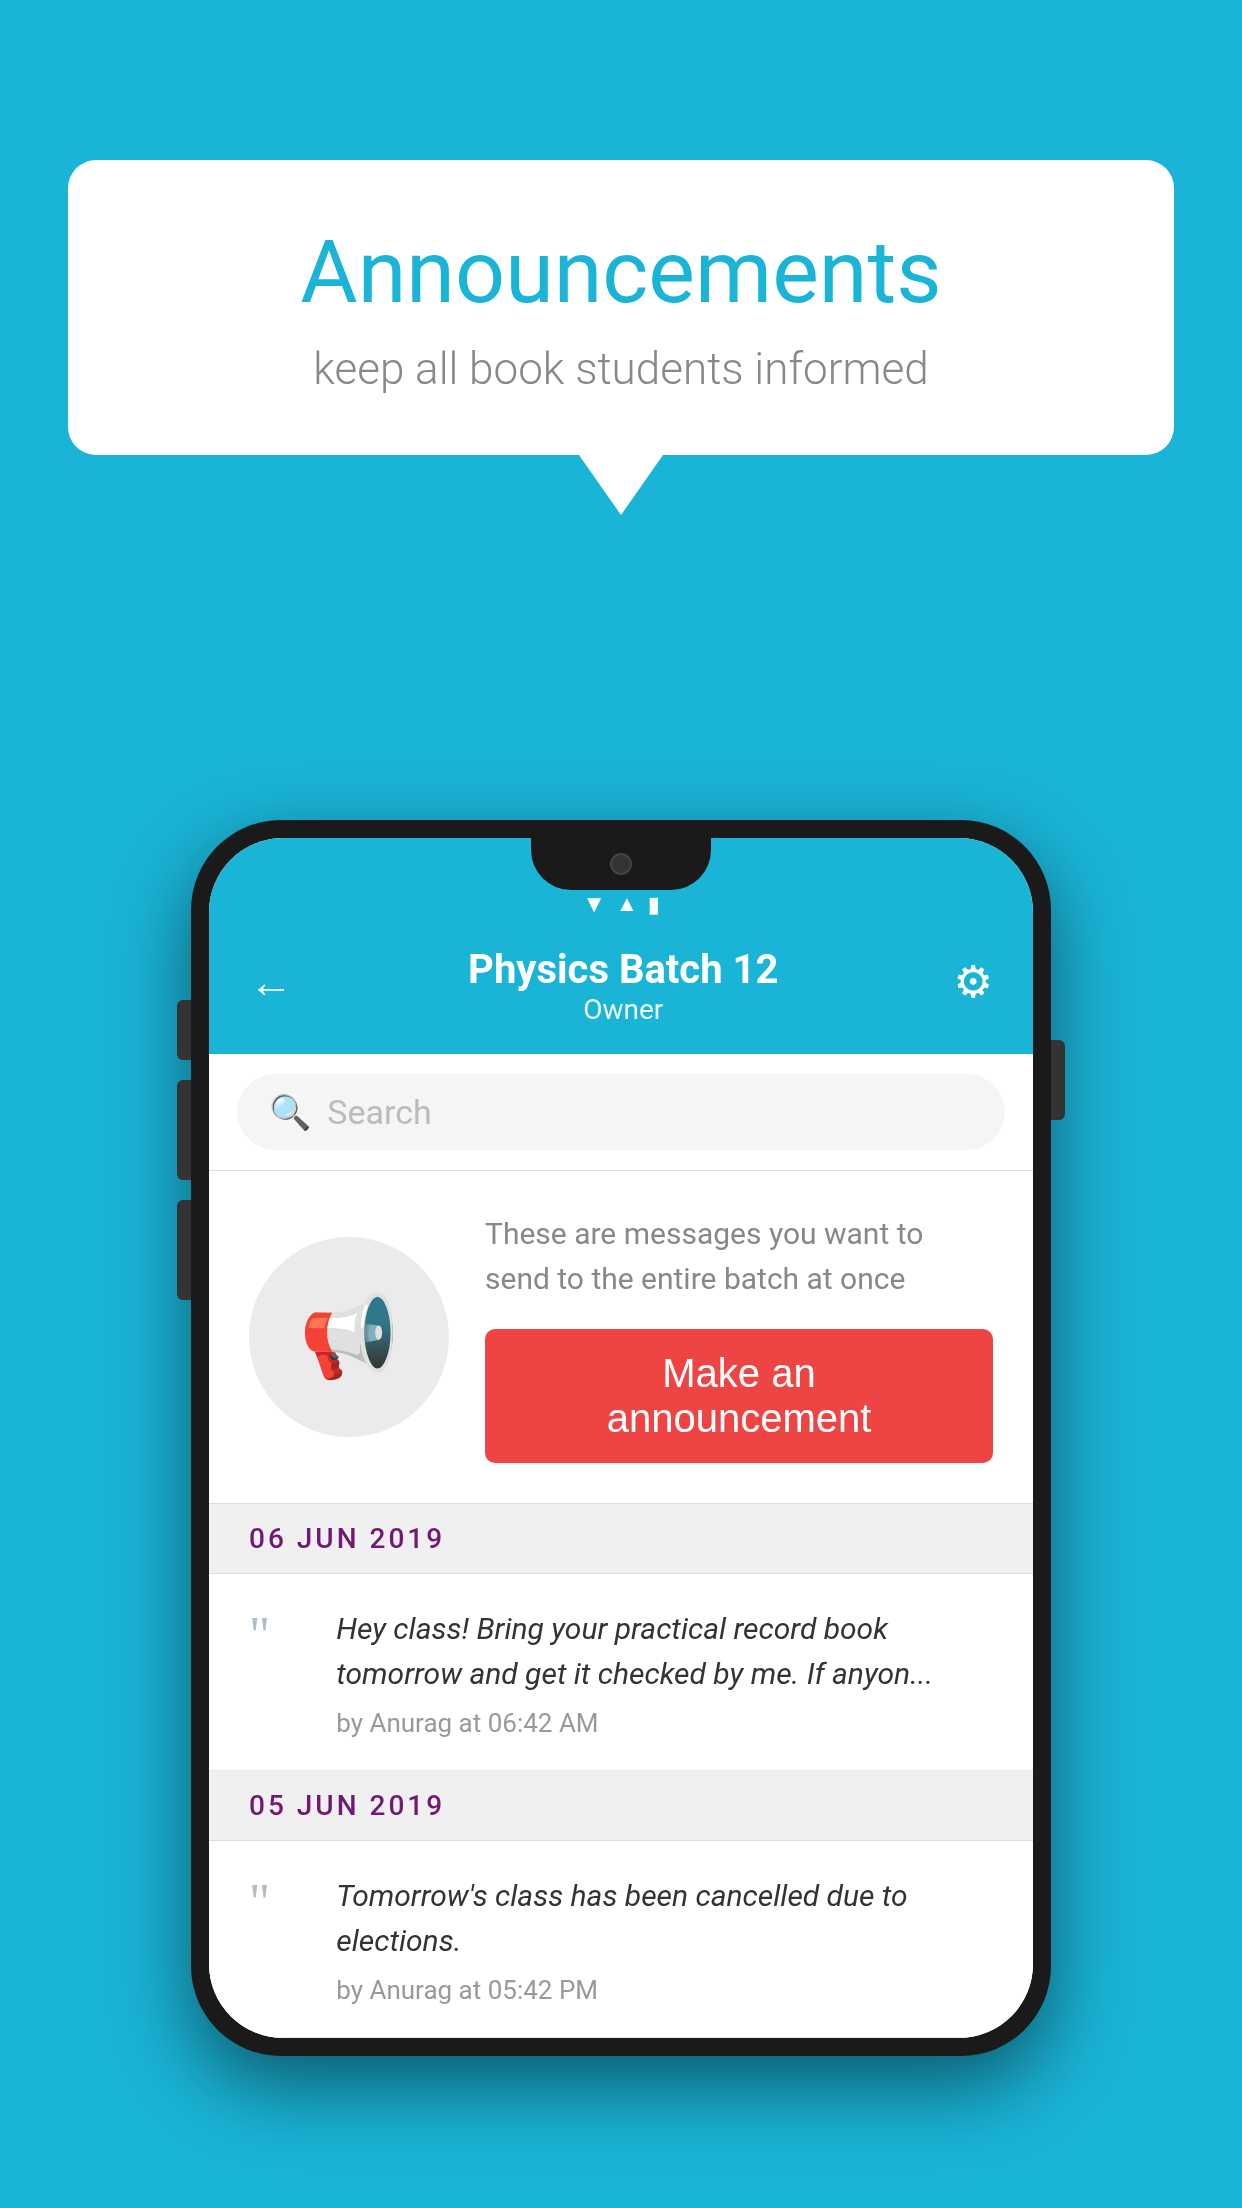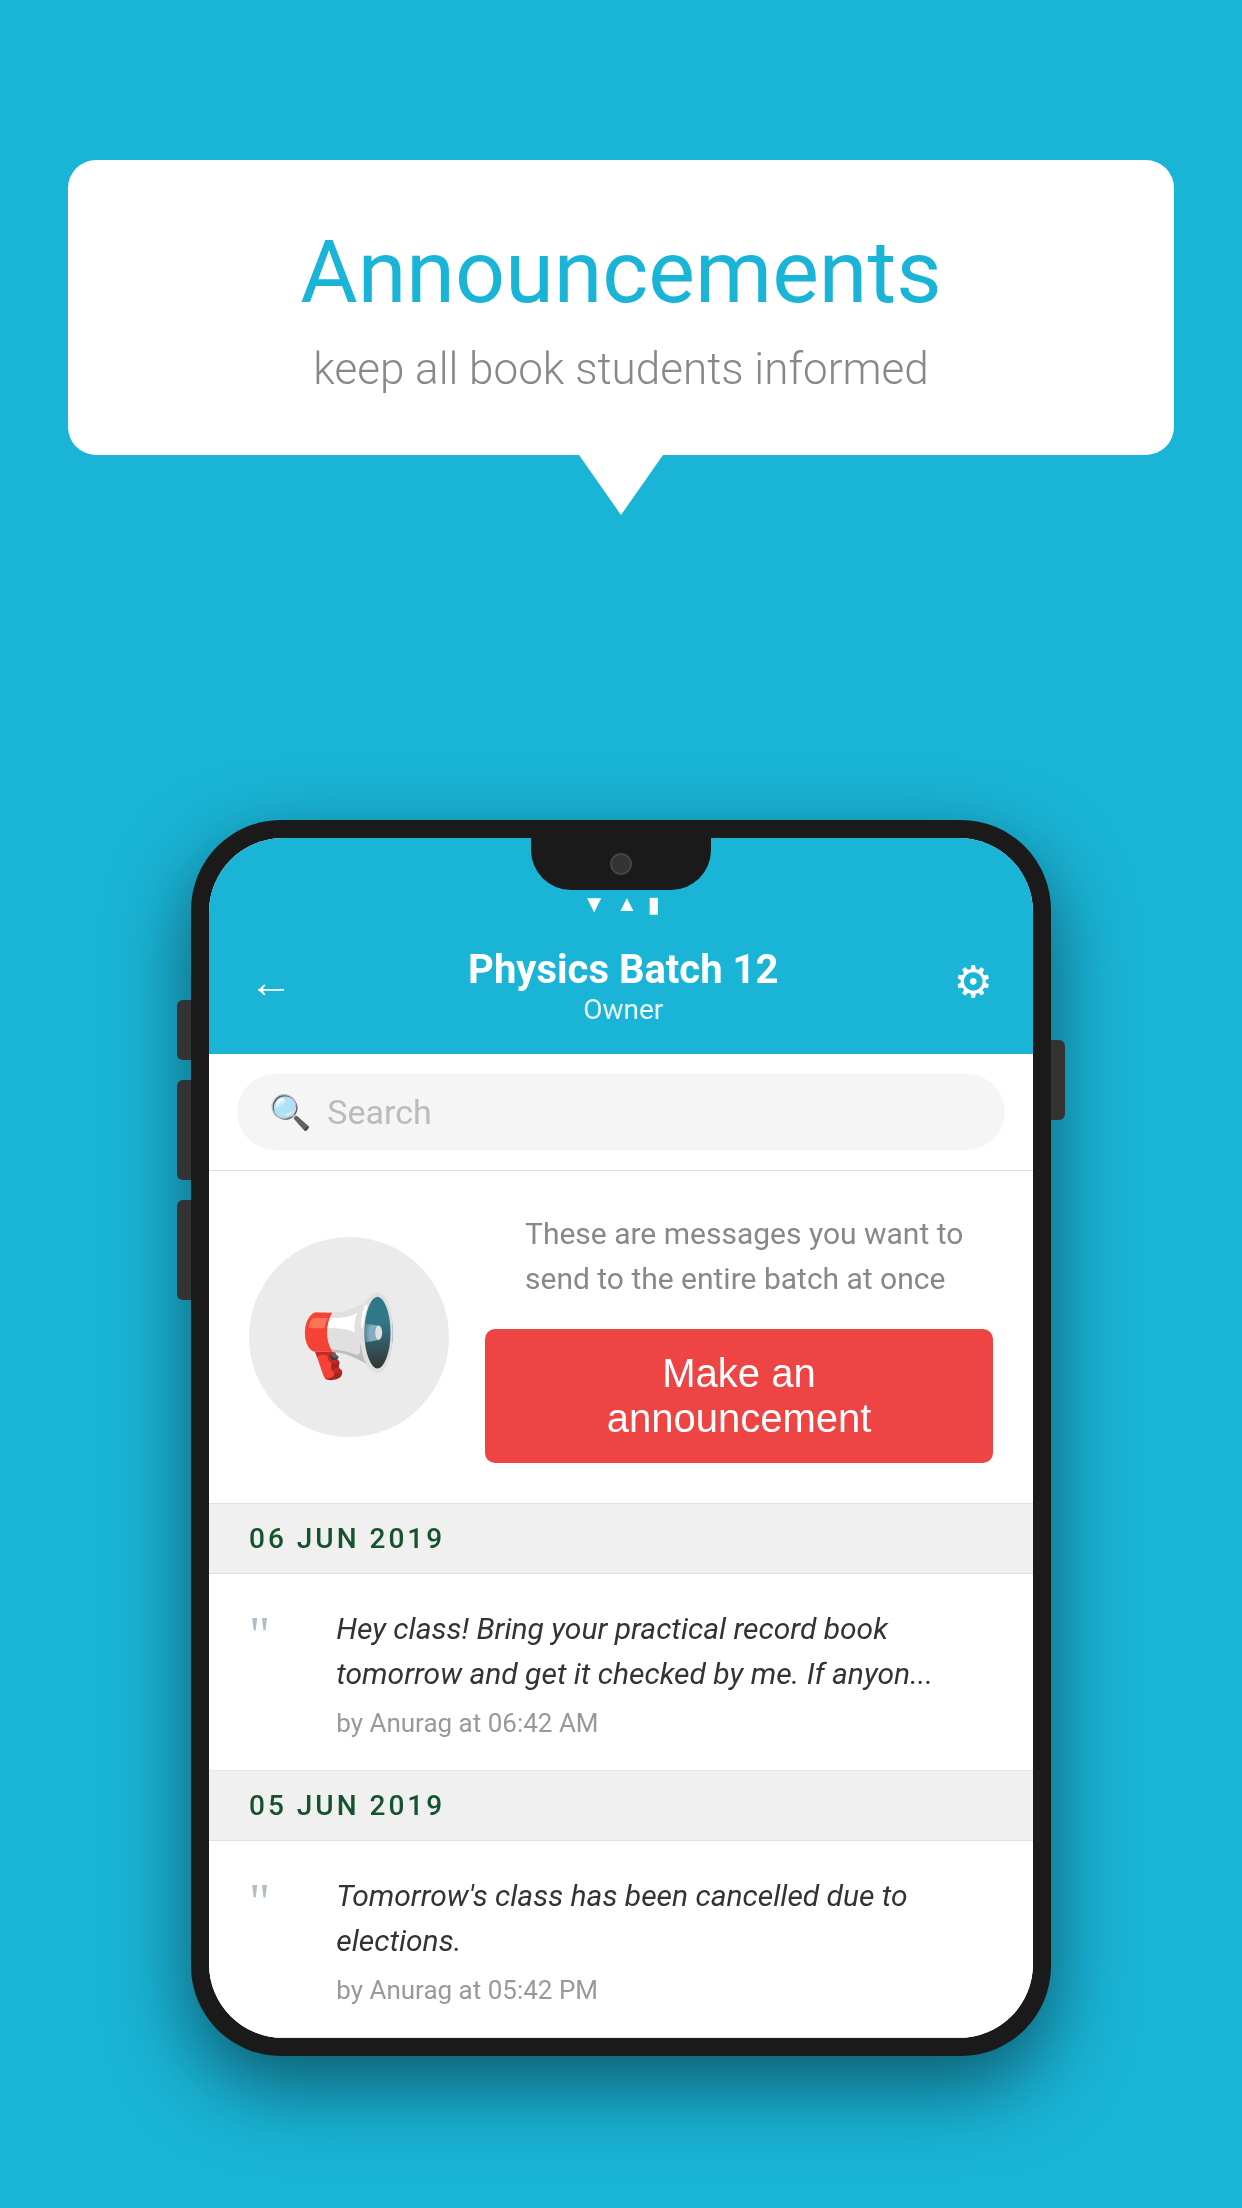--- a/index.html
+++ b/index.html
@@ -238,40 +238,39 @@
       color: #607d8b;
     }
     .promo-content {
       flex: 1;
     }
     .promo-description {
       font-size: 30px;
       color: #888;
       line-height: 1.5;
       margin-bottom: 28px;
-      margin-left: 40px;
     }
     .announce-button {
       background: #ef4444;
       color: #fff;
       border: none;
       border-radius: 10px;
       padding: 22px 40px;
       font-size: 40px;
       font-weight: 500;
       cursor: pointer;
       display: inline-block;
     }
 
     
     .date-divider {
       background: #f0f0f0;
       padding: 18px 40px;
       font-size: 28px;
-      color: #14532d;
+      color: #701a75;
       letter-spacing: 3px;
       font-weight: 500;
       border-bottom: 1px solid #e0e0e0;
     }
 
     
     .announcement-item {
       background: #fff;
       padding: 32px 40px;
       display: flex;

